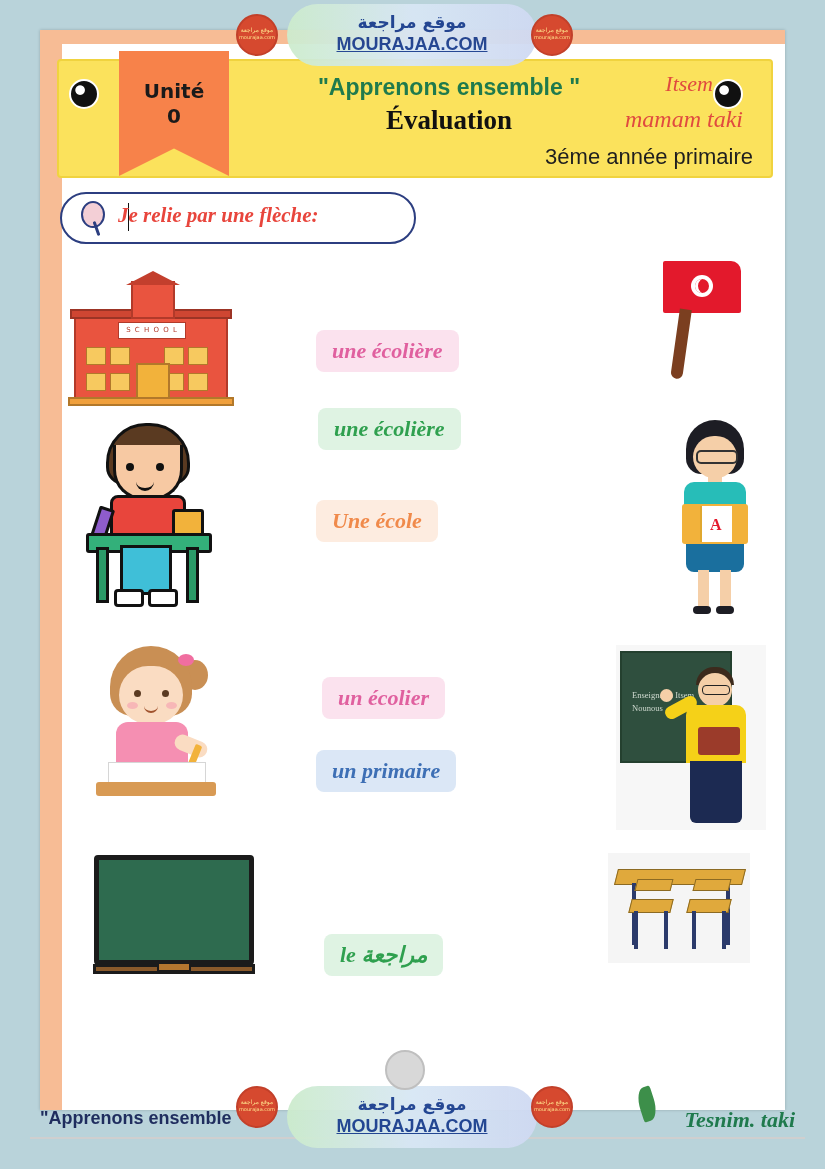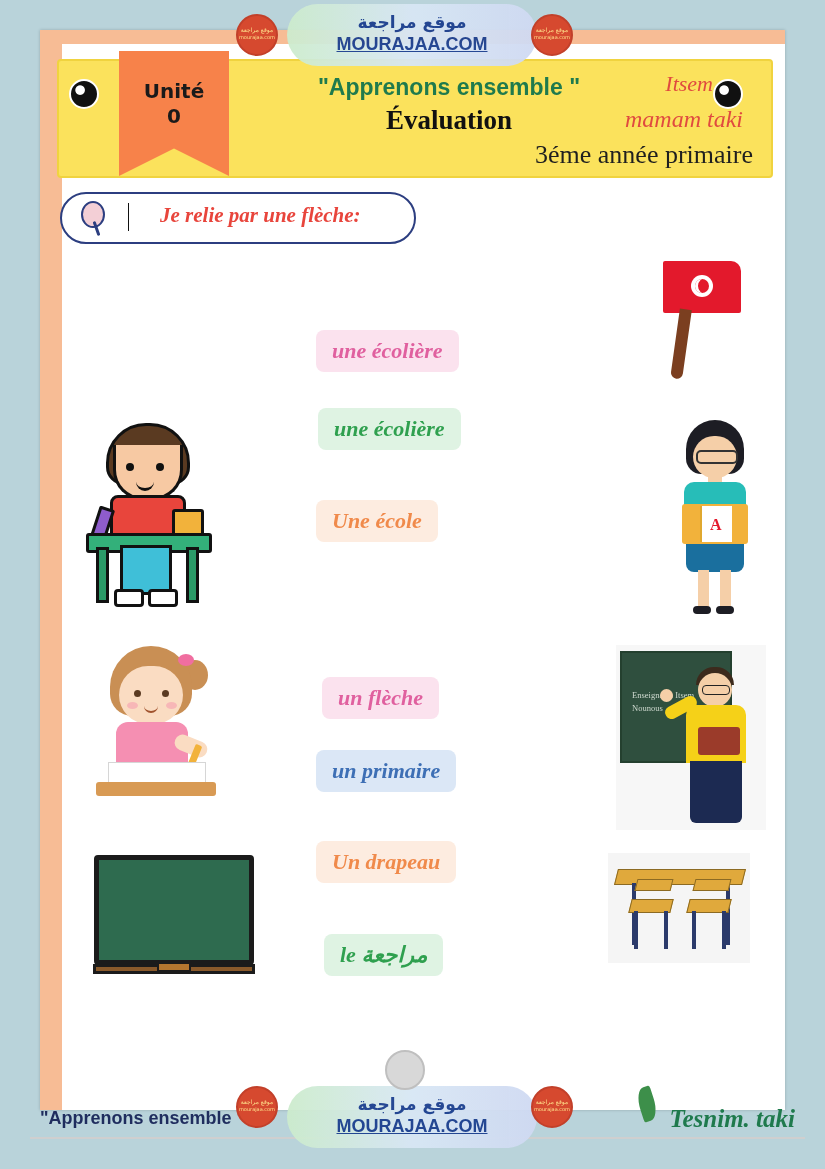--- a/index.html
+++ b/index.html
@@ -122,23 +122,23 @@
     font-size: 24px;
     color: #e04a3f;
     font-style: italic;
     font-family: "Liberation Serif", serif;
     white-space: nowrap;
   }
   .class-level {
     position: absolute;
     right: 18px;
     bottom: 6px;
-    font-size: 26px;
+    font-size: 22px;
     color: #1f1f1f;
-    font-family: Liberation Serif, serif;
+    font-family: Liberation Sans, sans-serif;
   }
 
   
   .instruction {
     position: absolute;
     left: 60px;
     top: 192px;
     width: 352px;
     height: 48px;
     border: 2px solid #2c3e80;
@@ -171,21 +171,20 @@
   .instruction-text {
     position: absolute;
     left: 56px;
     top: 9px;
     font-size: 21px;
     font-weight: bold;
     font-style: italic;
     color: #e8453c;
     font-family: "Liberation Serif", serif;
     white-space: nowrap;
-    margin-left: 42px;
   }
   .caret {
     position: absolute;
     left: 66px;
     top: 9px;
     width: 1px;
     height: 28px;
     background: #111;
   }
 
@@ -403,21 +402,21 @@
     font-size: 18px;
     font-weight: bold;
     color: #1f2d5e;
     font-family: "Liberation Sans", sans-serif;
     white-space: nowrap;
   }
   .footer-right {
     position: absolute;
     right: 30px;
     bottom: 36px;
-    font-size: 25px;
+    font-size: 22px;
     font-weight: bold;
     font-style: italic;
     color: #1f7a4d;
     font-family: "Liberation Serif", serif;
     white-space: nowrap;
   }
   .footer-rule {
     position: absolute;
     left: 30px;
     right: 20px;
@@ -513,20 +512,37 @@
   <div class="magnifier">
     <div class="lens"></div>
     <div class="handle"></div>
   </div>
   <div class="caret"></div>
   <div class="instruction-text">Je relie par une flèche:</div>
 </div>
 
 <div class="work">
 
+  <div class="pic" style="left:14px; top:38px; width:170px; height:115px;">
+    <div class="school">
+      <div class="roofline"></div>
+      <div class="tower"></div>
+      <div class="sign">S C H O O L</div>
+      <div class="win" style="left:10px;  top:30px;"></div>
+      <div class="win" style="left:34px;  top:30px;"></div>
+      <div class="win" style="left:112px; top:30px;"></div>
+      <div class="win" style="left:88px;  top:30px;"></div>
+      <div class="win" style="left:10px;  top:56px;"></div>
+      <div class="win" style="left:34px;  top:56px;"></div>
+      <div class="win" style="left:112px; top:56px;"></div>
+      <div class="win" style="left:88px;  top:56px;"></div>
+      <div class="door"></div>
+      <div class="base"></div>
+    </div>
+  </div>
 
   <div class="pic" style="left:14px; top:160px; width:170px; height:200px;">
     <div class="boydesk">
       <div class="hair"></div>
         <div class="face"></div>
       <div class="eye l"></div>
         <div class="eye r"></div>
         <div class="mouth"></div>
       <div class="body"></div>
       <div class="pencil"></div>
@@ -562,23 +578,22 @@
   <div class="pic" style="left:14px; top:590px; width:180px; height:130px;">
     <div class="blackboard">
       <div class="ledge"></div>
       <div class="eraser"></div>
     </div>
   </div>
 
   <div class="chip pink" style="left:256px; top:75px;">une écolière</div>
   <div class="chip green" style="left:258px; top:153px;">une écolière</div>
   <div class="chip orange" style="left:256px; top:245px;">Une école</div>
-  <div class="chip pink" style="left:262px; top:422px;">un flèche</div>
+  <div class="chip pink" style="left:262px; top:422px;">un écolier</div>
   <div class="chip blue" style="left:256px; top:495px;">un primaire</div>
-  <div class="chip orange" style="left:256px; top:586px;">Un drapeau</div>
   <div class="chip green" style="left:264px; top:679px;">le مراجعة</div>
 
   <div class="pic" style="left:585px; top:6px; width:130px; height:140px;">
     <div class="flag">
       <div class="cloth"></div>
       <div class="disc"></div>
       <div class="crescent"></div>
       <div class="pole"></div>
     </div>
   </div>

